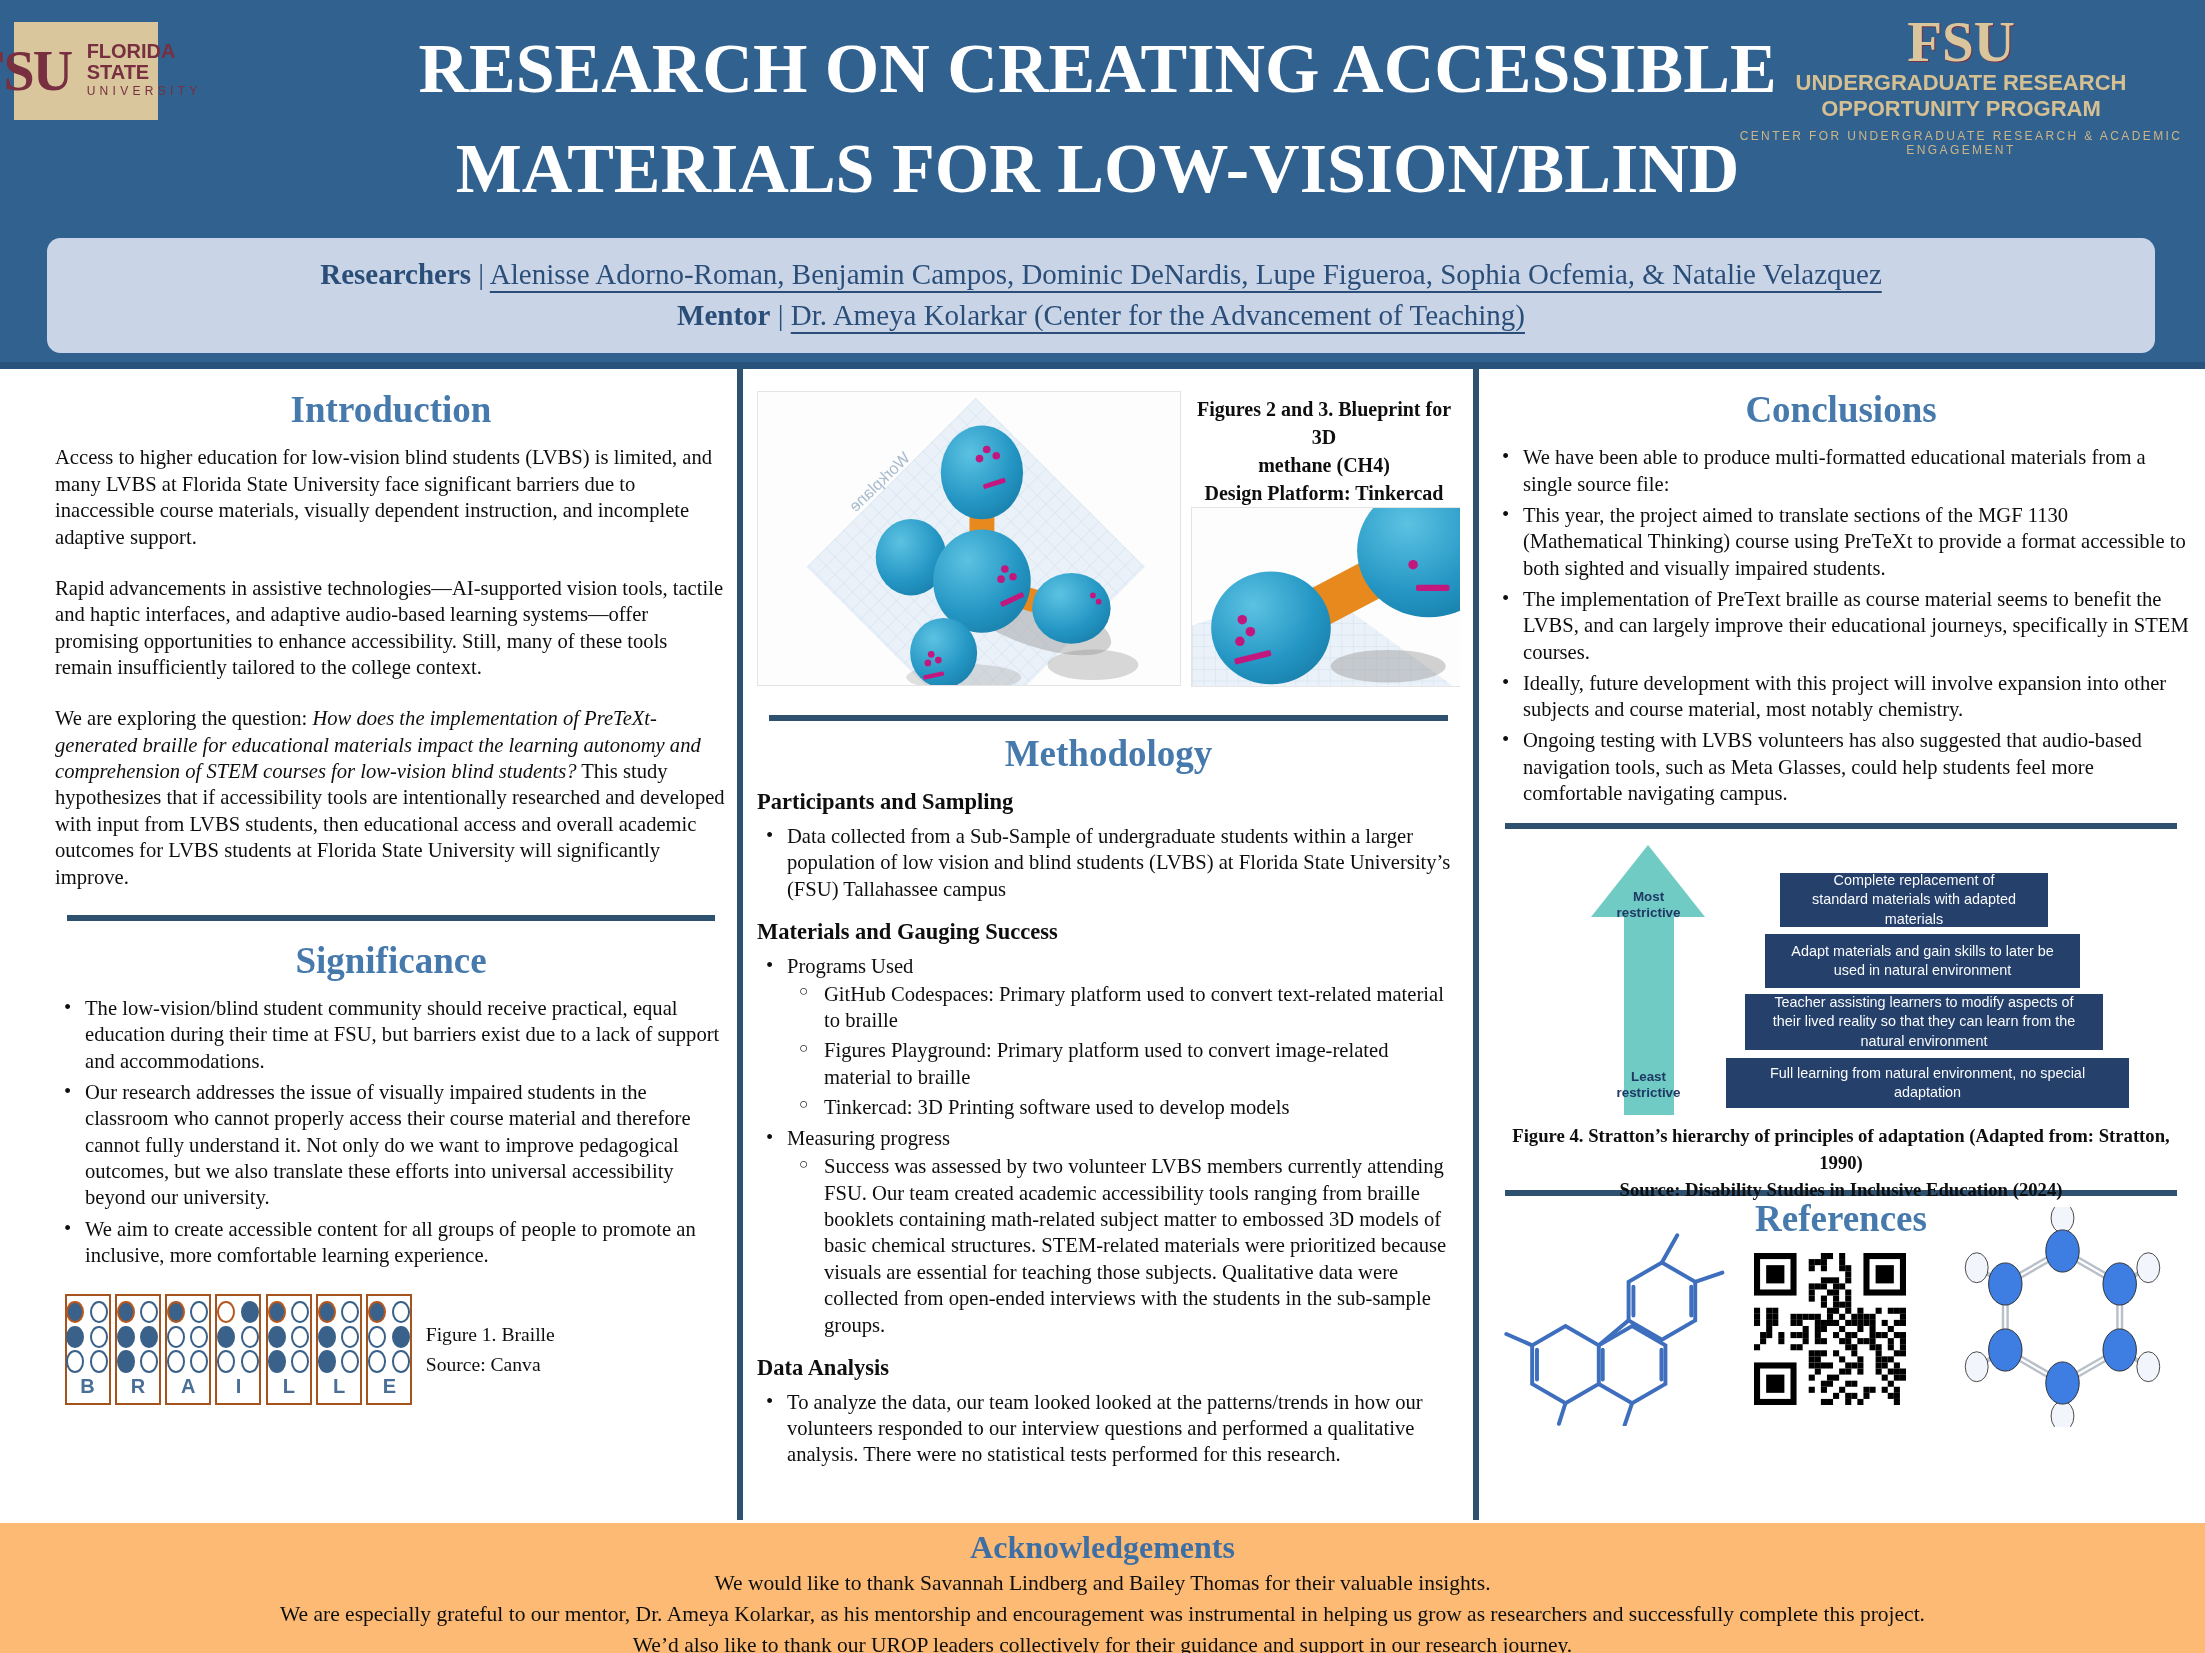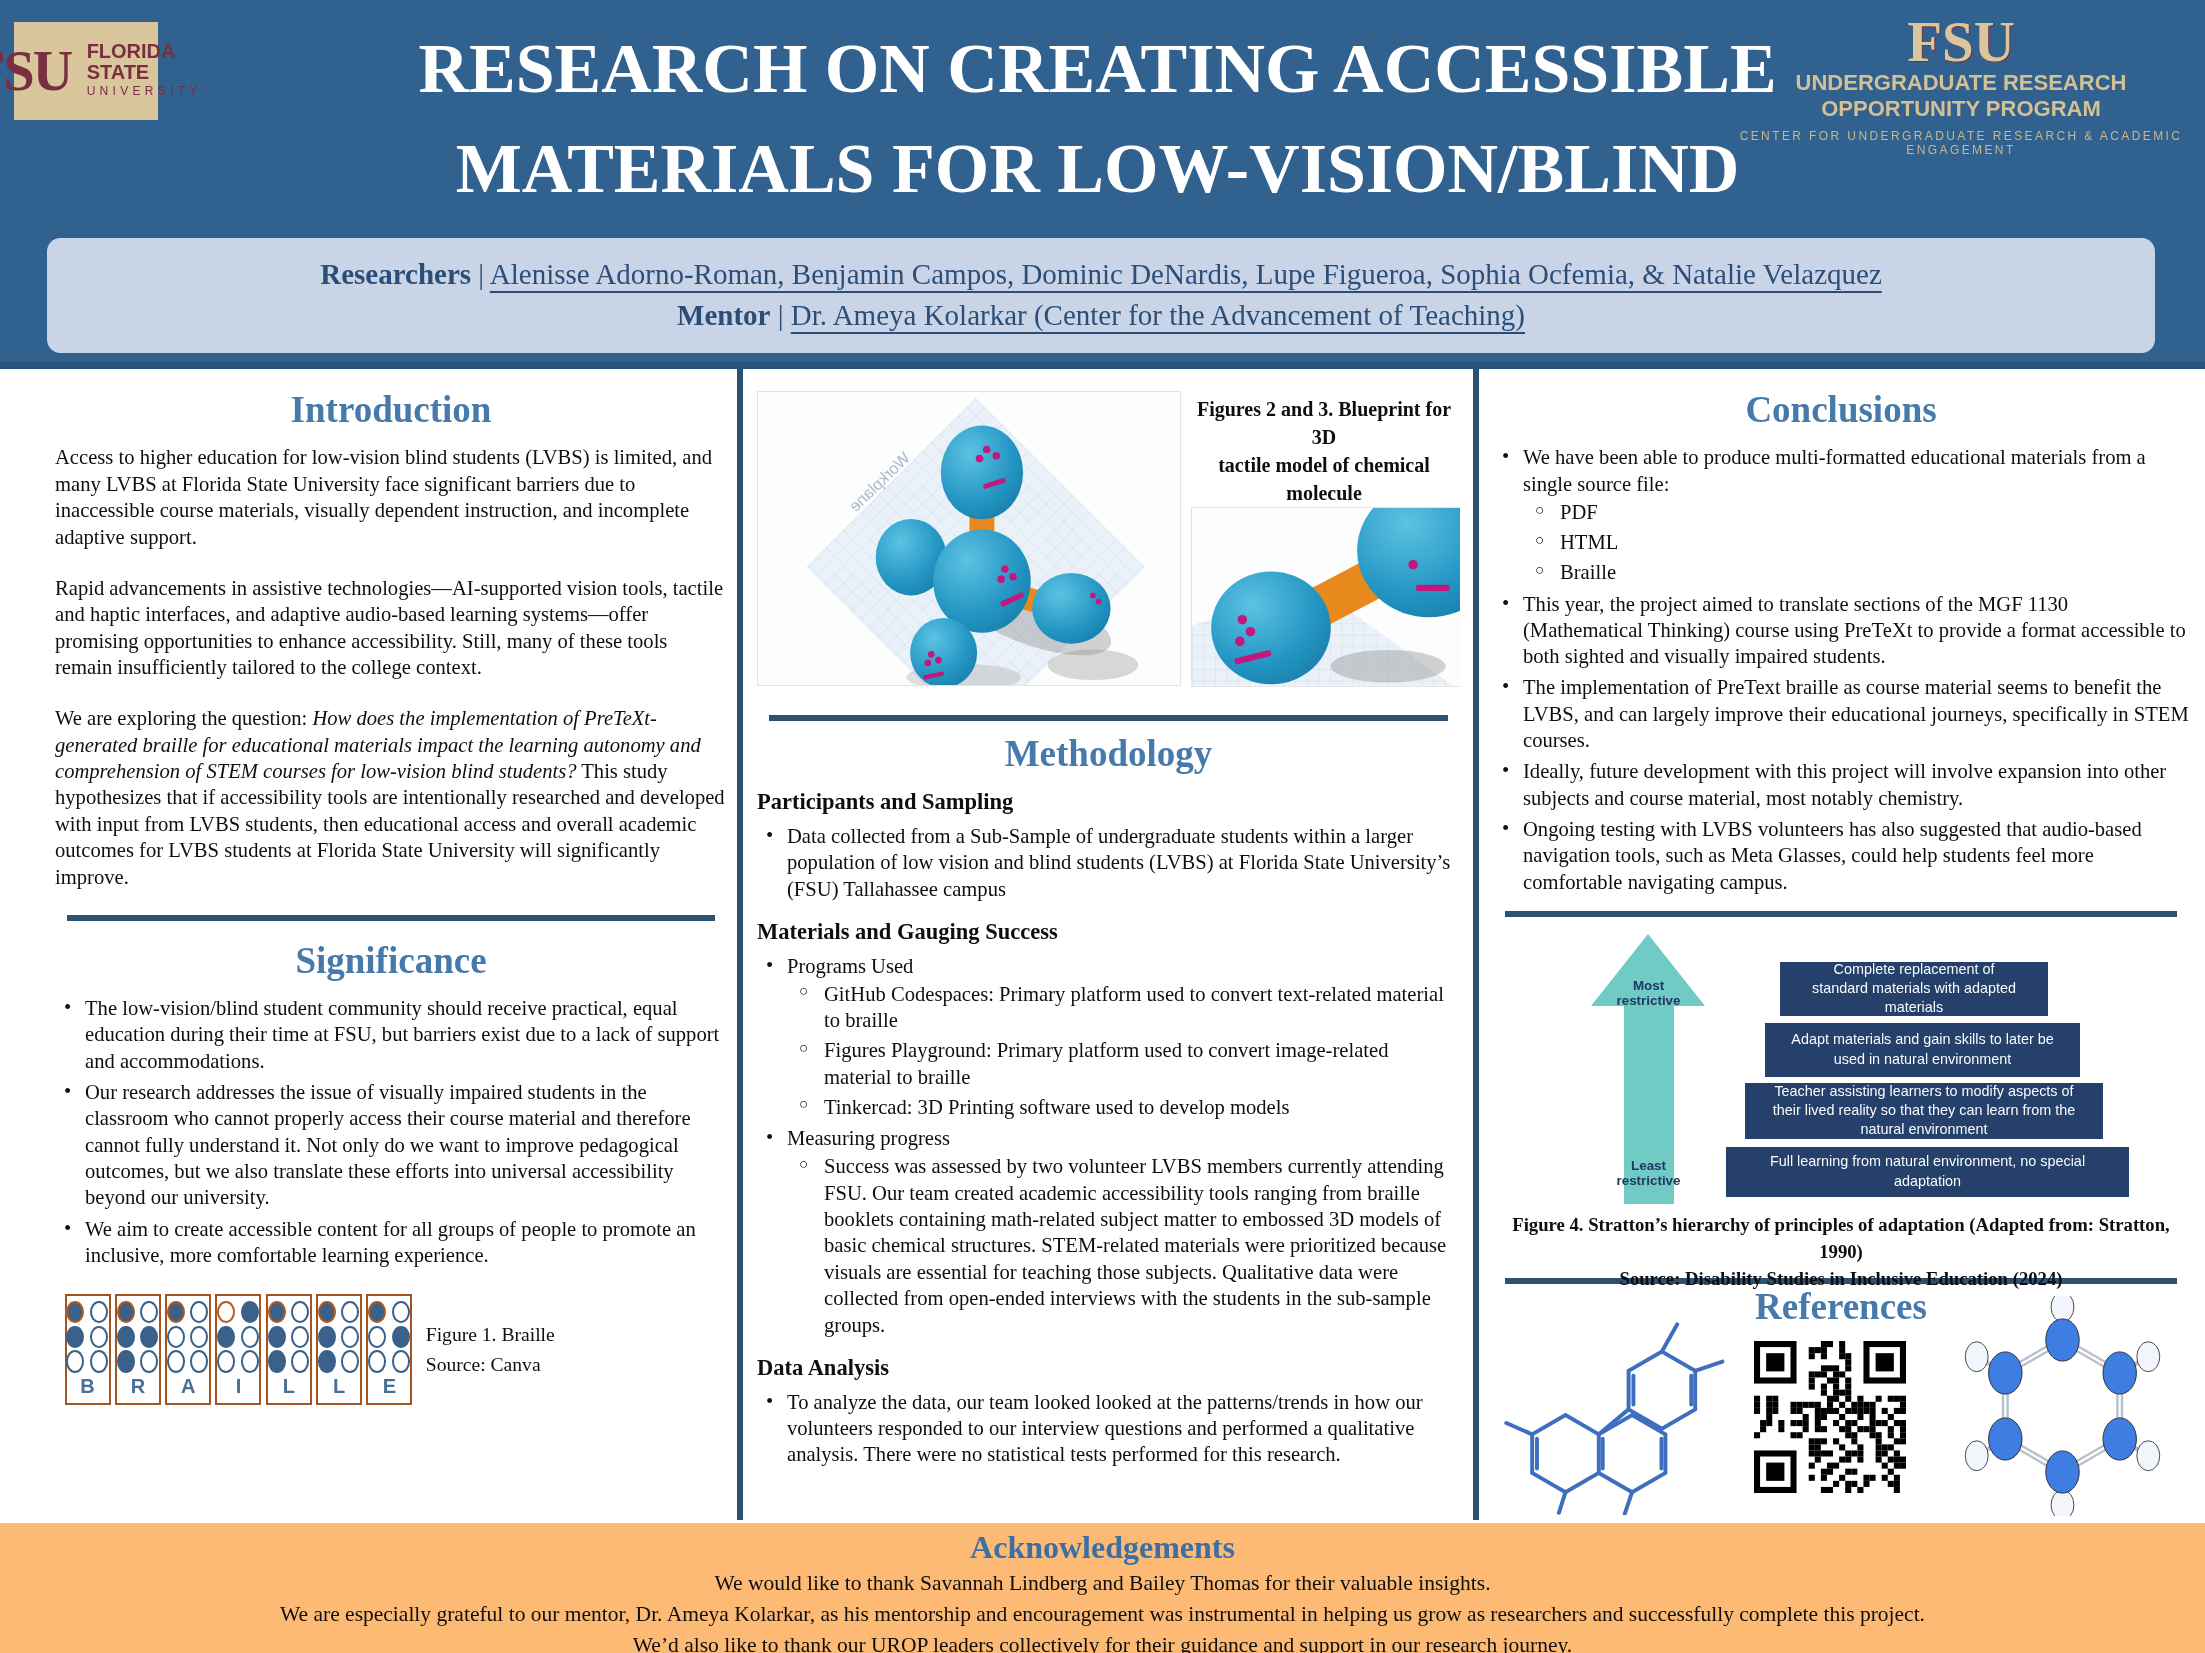--- a/index.html
+++ b/index.html
@@ -281,21 +281,20 @@
               <circle cx="377" cy="560" r="7"></circle>
               <circle cx="355" cy="566" r="7"></circle>
             <rect x="345" y="588" width="44" height="9" rx="3" transform="rotate(-12 367 592)"></rect>
             <circle cx="700" cy="425" r="6"></circle>
               <circle cx="712" cy="438" r="6"></circle>
           </g>
         </svg>
       </div>
       <div class="fig23-caption">
         <div>Figures 2 and 3. Blueprint for 3D</div>
-        <div>tactile model of chemical molecule</div>
         <div>methane (CH4)</div>
         <div>Design Platform: Tinkercad</div>
       </div>
       <div class="shot shot2">
         <svg viewBox="0 0 560 371" width="100%" height="100%">
           <defs>
             <radialGradient id="g2" cx="0.35" cy="0.3" r="0.95">
               <stop offset="0" stop-color="#5CC2E2"></stop>
                 <stop offset="0.55" stop-color="#2496C4"></stop>
                 <stop offset="1" stop-color="#12719B"></stop>
@@ -350,25 +349,20 @@
     <h3 class="msub">Data Analysis</h3>
     <ul class="b1">
       <li>To analyze the data, our team looked looked at the patterns/trends in how our volunteers responded to our interview questions and performed a qualitative analysis. There were no statistical tests performed for this research.</li>
     </ul>
   </div>
 
   <div class="col col-right">
     <h2 class="section">Conclusions</h2>
     <ul class="b1">
       <li><span>We have been able to produce multi-formatted educational materials from a single source file:</span>
-        <ul class="b2">
-          <li>PDF</li>
-          <li>HTML</li>
-          <li>Braille</li>
-        </ul>
       </li>
       <li>This year, the project aimed to translate sections of the MGF 1130 (Mathematical Thinking) course using PreTeXt to provide a format accessible to both sighted and visually impaired students.</li>
       <li>The implementation of PreText braille as course material seems to benefit the LVBS, and can largely improve their educational journeys, specifically in STEM courses.</li>
       <li>Ideally, future development with this project will involve expansion into other subjects and course material, most notably chemistry.</li>
       <li>Ongoing testing with LVBS volunteers has also suggested that audio-based navigation tools, such as Meta Glasses, could help students feel more comfortable navigating campus.</li>
     </ul>
 
     <hr class="rule" style="margin:16.3px 12px;">
 
     <div class="fig4">

